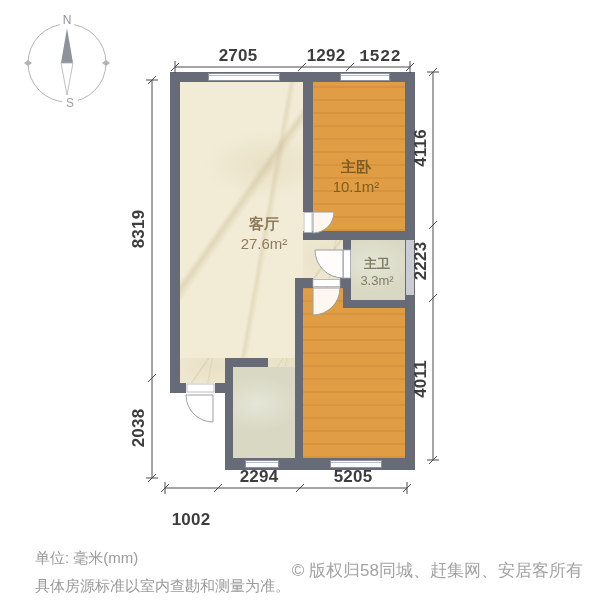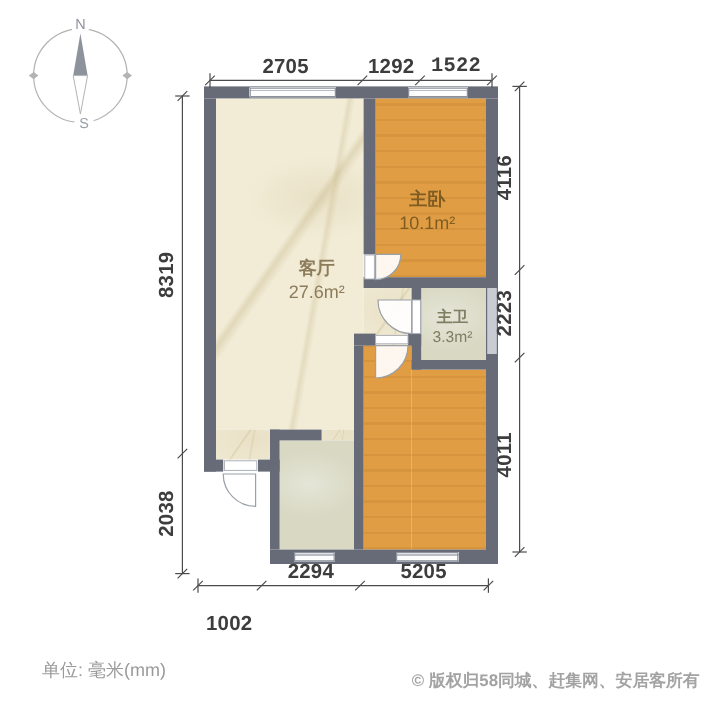--- a/index.html
+++ b/index.html
@@ -28,21 +28,21 @@
   
   .room-label{position:absolute;transform:translate(-50%,-50%);text-align:center;
        line-height:20px;font-size:15px;white-space:nowrap;}
   .room-label .rname{font-weight:bold;}
   .lbl-beige{color:#8d7c5c;}
   .lbl-wood{color:#7f5c22;margin-top:17px;}
   .lbl-wet{color:#7f7f64;}
   .room-label.small{font-size:13px;line-height:17px;}
   
   .note{position:absolute;font-size:15px;color:#9a9a9a;white-space:nowrap;}
-  .copyright{position:absolute;font-size:14px;color:#a3a3a3;white-space:nowrap;font-weight:bold;}
+  .copyright{position:absolute;font-size:17px;color:#a3a3a3;white-space:nowrap;}
   svg.overlay{position:absolute;left:0;top:0;pointer-events:none;}
   svg .dimline{stroke:#4b4b4b;stroke-width:1;}
   svg .doorarc{fill:rgba(255,255,255,.92);stroke:#9aa0a8;stroke-width:1;}
   svg .doorleaf{fill:#ffffff;stroke:#a9adb6;stroke-width:.8;}
 </style>
 </head>
 <body>
 
 <div class="canvas">
 
@@ -157,15 +157,16 @@
   <div class="room-label lbl-wood" style="left:356px;top:160px;">
     <div class="rname">主卧</div>
     <div class="rarea">10.1m²</div>
   </div>
   <div class="room-label lbl-wet small" style="left:377px;top:272px;">
     <div class="rname">主卫</div>
     <div class="rarea">3.3m²</div>
   </div>
 
   <div class="note" style="left:35px;top:549px;">单位: 毫米(mm)</div>
+  <div class="note" style="left:35px;top:577px;">具体房源标准以室内查勘和测量为准。</div>
   <div class="copyright" style="right:17px;top:559px;">© 版权归58同城、赶集网、安居客所有</div>
 
 </div>
 
 </body></html>

